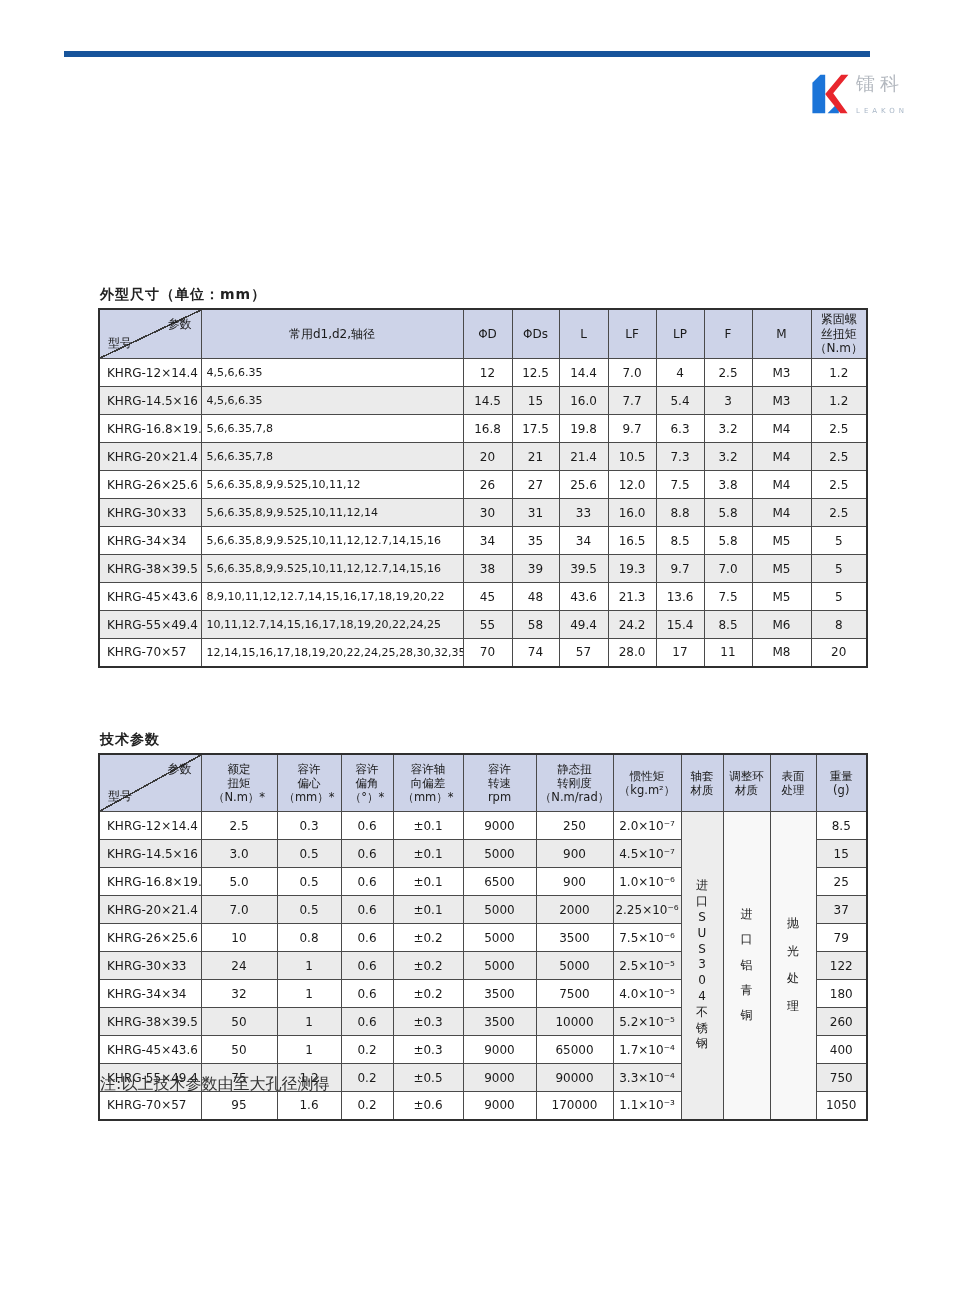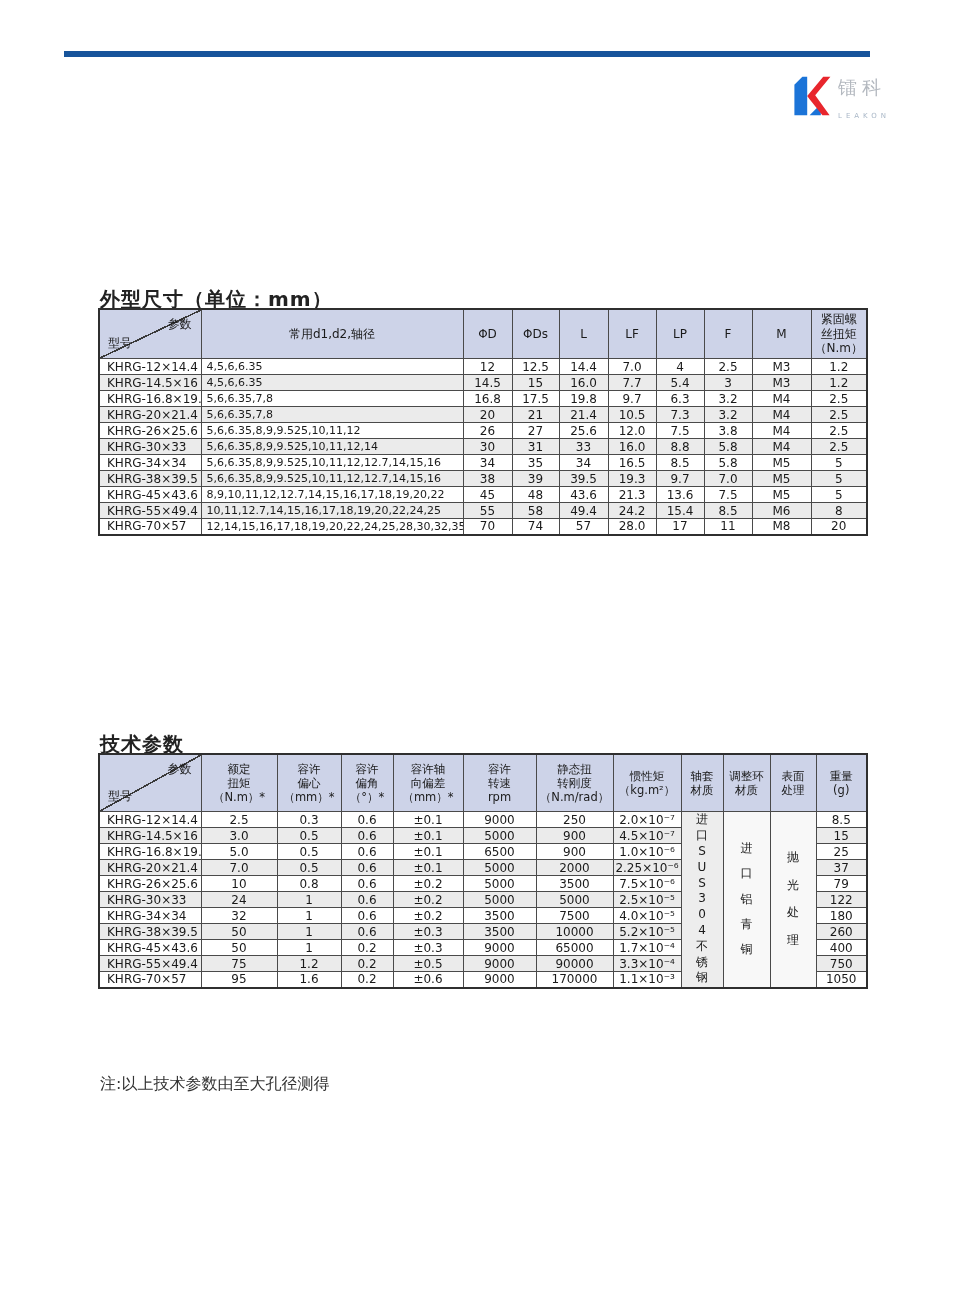--- a/index.html
+++ b/index.html
@@ -4,40 +4,40 @@
 <style>
   html,body{margin:0;padding:0;}
   body{
     width:960px;height:1312px;position:relative;background:#ffffff;
     font-family:"DejaVu Sans","Liberation Sans",sans-serif;color:#1a1a1a;
     overflow:hidden;
   }
   
   .top-rule{position:absolute;left:64px;top:51px;width:806px;height:6px;background:#17549b;}
   
-  .logo{position:absolute;left:788px;top:68px;width:120px;height:52px;display:flex;align-items:flex-end;}
+  .logo{position:absolute;left:806px;top:68px;width:120px;height:52px;display:flex;align-items:center;}
   .logo svg{display:block;}
   .logo-text{margin-left:2px;display:flex;flex-direction:column;justify-content:center;}
   .logo-cn{font-size:19px;color:#b3b8bf;letter-spacing:5px;line-height:1.1;}
   .logo-en{font-size:7px;color:#a9b7c7;letter-spacing:4px;margin-top:14px;}
   
-  .sec-title{position:absolute;font-size:20px;font-weight:600;color:#222;letter-spacing:1px;}
+  .sec-title{position:absolute;font-size:14px;font-weight:600;color:#222;letter-spacing:1px;}
   #t1-title{left:100px;top:286px;}
   #t2-title{left:100px;top:731px;}
   
   table{border-collapse:collapse;table-layout:fixed;position:absolute;background:#fff;
         border:2px solid #2f2f2f;}
   #t1{left:98px;top:308px;width:768px;}
   #t2{left:98px;top:753px;width:768px;}
   th,td{border:1px solid #4a4a4a;text-align:center;font-size:12px;padding:0 1px;
         overflow:hidden;font-weight:normal;}
   thead th{background:#cdd3e8;white-space:pre-line;line-height:1.22;}
   #t1 thead th{height:48px;}
   #t2 thead th{height:56px;font-size:11.5px;}
-  tbody tr{height:16px;}
+  tbody tr{height:28px;}
   tbody tr:nth-child(even){background:#ebebeb;}
   
   th.corner{position:relative;
     background-image:linear-gradient(to bottom right,
       transparent calc(50% - 0.8px), #3a3a3a calc(50% - 0.8px),
       #3a3a3a calc(50% + 0.8px), transparent calc(50% + 0.8px));
     background-color:#cdd3e8;}
   th.corner .tr{position:absolute;top:7px;right:9px;font-size:12px;margin-left:40px;}
   th.corner .bl{position:absolute;bottom:7px;left:8px;font-size:12px;}
   

